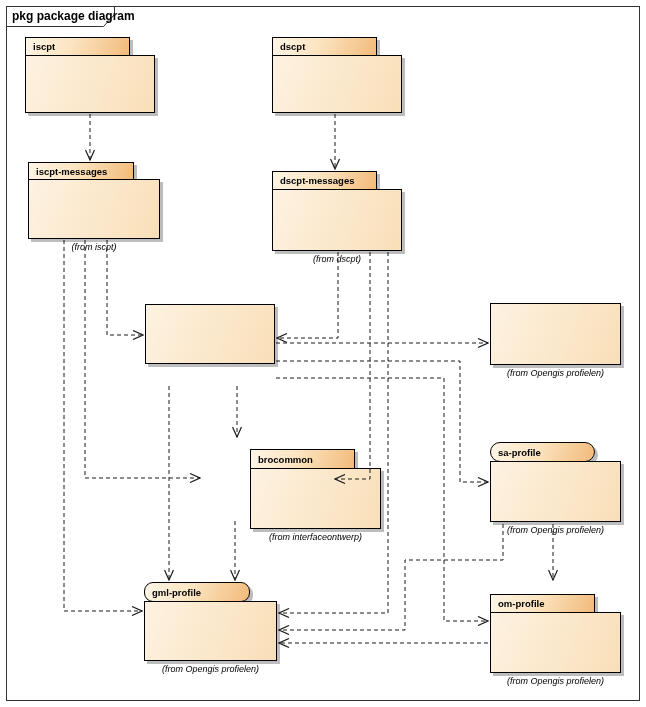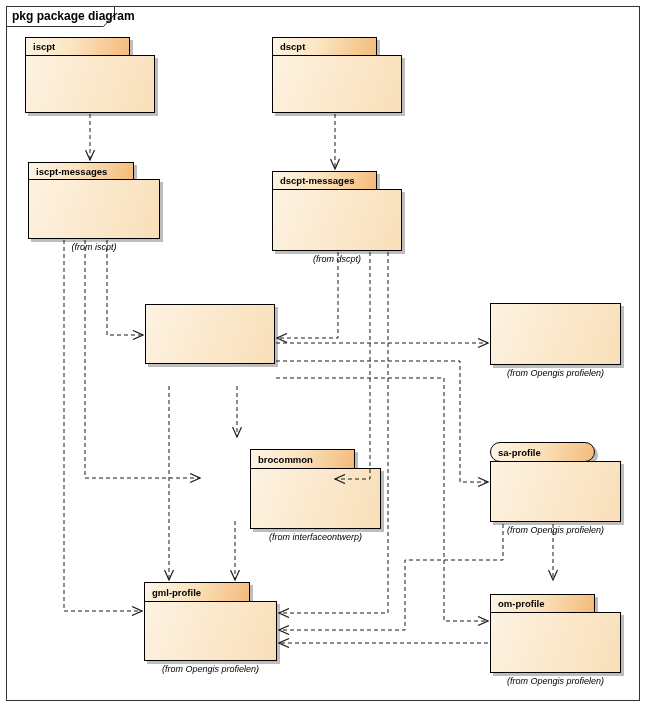--- a/index.html
+++ b/index.html
@@ -73,21 +73,21 @@
       <div class="cap" style="width: 131px; font-style: italic;">(from interfaceontwerp)</div>
     </div>
     <div class="pkg" style="left: 490px; top: 442px;">
       <div class="tab" style="width: 105px; height: 20px; border-radius: 10px;">
         <span class="lbl">sa-profile</span>
       </div>
       <div class="pbody" style="width: 131px; height: 61px;"></div>
       <div class="cap" style="width: 131px;">(from Opengis profielen)</div>
     </div>
     <div class="pkg" style="left: 144px; top: 582px;">
-      <div class="tab" style="width: 106px; height: 20px;">
+      <div class="tab" style="width: 106px; height: 20px; border-radius: 9px;">
         <span class="lbl">gml-profile</span>
       </div>
       <div class="pbody" style="width: 133px; height: 60px;"></div>
       <div class="cap" style="width: 133px;">(from Opengis profielen)</div>
     </div>
     <div class="pkg" style="left: 490px; top: 582px;">
       <div class="tab" style="width: 105px; height: 19px; margin-top: 12px;">
         <span class="lbl">om-profile</span>
       </div>
       <div class="pbody" style="width: 131px; height: 61px;"></div>

